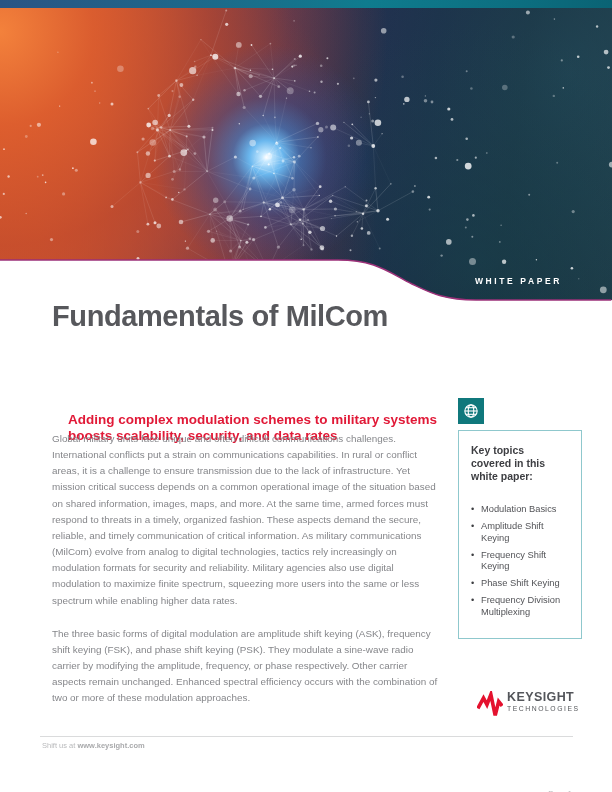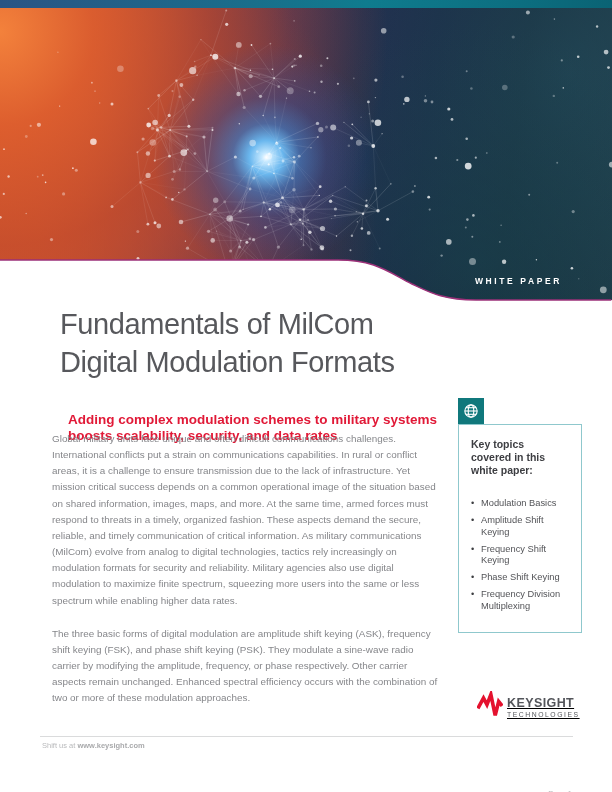--- a/index.html
+++ b/index.html
@@ -17,42 +17,42 @@
       radial-gradient(circle at 78% 88%, rgba(24,68,78,0.55) 0%, rgba(20,50,70,0) 45%),
       radial-gradient(circle at 93% 22%, rgba(38,88,104,0.5) 0%, rgba(25,55,75,0) 50%),
       linear-gradient(97deg,#c85a32 0%,#a74a3c 16%,#6e3a4e 30%,#35305a 45%,#222a4c 56%,#1a2742 68%,#182838 82%,#1e3642 100%);}
   .plexus{position:absolute;top:0;left:0;}
 
   .hero-cut{position:absolute;top:250px;left:0;z-index:3;display:block;}
 
   .wp-label{position:absolute;top:276px;right:50px;z-index:4;color:#ffffff;
     font-size:8.5px;font-weight:bold;letter-spacing:2.6px;}
 
-  .title{position:absolute;top:297px;left:52px;z-index:4;margin:8px;
-    font-size:29px;line-height:38px;font-weight:normal;color:#57585c;letter-spacing:-0.4px;}
+  .title{position:absolute;top:297px;left:52px;z-index:4;margin:0;
+    font-size:29px;line-height:38px;font-weight:bold;color:#57585c;letter-spacing:-0.4px;}
 
   .red-heading{position:absolute;top:396px;left:52px;width:382px;margin:16px;z-index:4;
     font-size:13.5px;line-height:15.8px;font-weight:bold;color:var(--accent,#e11937);}
 
   .body-col{position:absolute;top:431px;left:52px;width:392px;z-index:4;
     font-size:9.9px;line-height:16.15px;color:#85868a;}
   .body-col p{margin:0 0 17px 0;}
 
   .sidebar{position:absolute;left:458px;top:398px;width:126px;z-index:4;}
   .globe-badge{position:relative;z-index:2;width:26px;height:26px;background:var(--teal,#10787c);
     display:flex;align-items:center;justify-content:center;}
-  .topics-box{position:absolute;left:0;top:26px;width:124px;min-height:131px;
+  .topics-box{position:absolute;left:0;top:32px;width:124px;min-height:131px;
     border:1px solid var(--boxborder,#8fc8cd);background:#fff;padding:13px 16px 14px 12px;box-sizing:border-box;}
   .topics-heading{font-size:10.5px;line-height:13px;font-weight:bold;color:#3d3e42;}
   .topics-list{list-style:none;margin:21px 0 0 0;padding:0;}
   .topics-list li{display:flex;font-size:9.3px;line-height:11.5px;color:#525357;margin-bottom:5.5px;}
   .blt{flex:0 0 10px;color:#3d3e42;}
   .blt-txt{flex:1;}
 
-  .logo{position:absolute;left:477px;top:691px;display:flex;align-items:flex-end;z-index:4;text-decoration:underline;}
+  .logo{position:absolute;left:477px;top:691px;display:flex;align-items:flex-start;z-index:4;}
   .logo-mark{display:block;margin-right:4px;}
   .logo-name{font-size:12.5px;font-weight:bold;color:#53555a;letter-spacing:0.4px;line-height:13px;}
   .logo-sub{font-size:6.8px;color:#54565a;letter-spacing:1.55px;line-height:9px;}
 
   .footer-rule{position:absolute;left:40px;top:736px;width:533px;height:1px;background:#dadbdc;}
   .footer-left{position:absolute;left:42px;top:741px;font-size:7.5px;color:#b9babc;}
   .footer-url{font-weight:bold;color:#a9aaac;}
   .footer-right{position:absolute;right:40px;top:741px;font-size:7.5px;color:#b9babc;margin-top:48px;}
 </style>
 </head>
@@ -678,21 +678,21 @@
   </div>
 
   <svg class="hero-cut" width="612" height="54" viewBox="0 0 612 54">
     <path d="M0,10 H338 C376,10 388,22 412,34 C430,42.5 443,50 476,50 H612 V54 H0 Z" fill="#ffffff"></path>
     <path d="M0,10 H338 C376,10 388,22 412,34 C430,42.5 443,50 476,50 H611.3" fill="none" stroke="#9c3179" stroke-width="1.5"></path>
   </svg>
 
   <div class="wp-label">WHITE PAPER</div>
 
   <h1 class="title"><span>Fundamentals of MilCom</span><br>
-    <span>Digital Modulation Formats</span></h1>
+    </h1>
 
   <h2 class="red-heading">Adding complex modulation schemes to military systems boosts scalability, security, and data rates</h2>
 
   <div class="body-col">
     <p>Global military units face unique and often difficult communications challenges. International conflicts put a strain on communications capabilities. In rural or conflict areas, it is a challenge to ensure transmission due to the lack of infrastructure. Yet mission critical success depends on a common operational image of the situation based on shared information, images, maps, and more. At the same time, armed forces must respond to threats in a timely, organized fashion. These aspects demand the secure, reliable, and timely communication of critical information. As military communications (MilCom) evolve from analog to digital technologies, tactics rely increasingly on modulation formats for security and reliability. Military agencies also use digital modulation to maximize finite spectrum, squeezing more users into the same or less spectrum while enabling higher data rates.</p>
     <p>The three basic forms of digital modulation are amplitude shift keying (ASK), frequency shift keying (FSK), and phase shift keying (PSK). They modulate a sine-wave radio carrier by modifying the amplitude, frequency, or phase respectively. Other carrier aspects remain unchanged. Enhanced spectral efficiency occurs with the combination of two or more of these modulation approaches.</p>
   </div>
 
   <div class="sidebar">
     <div class="globe-badge">

